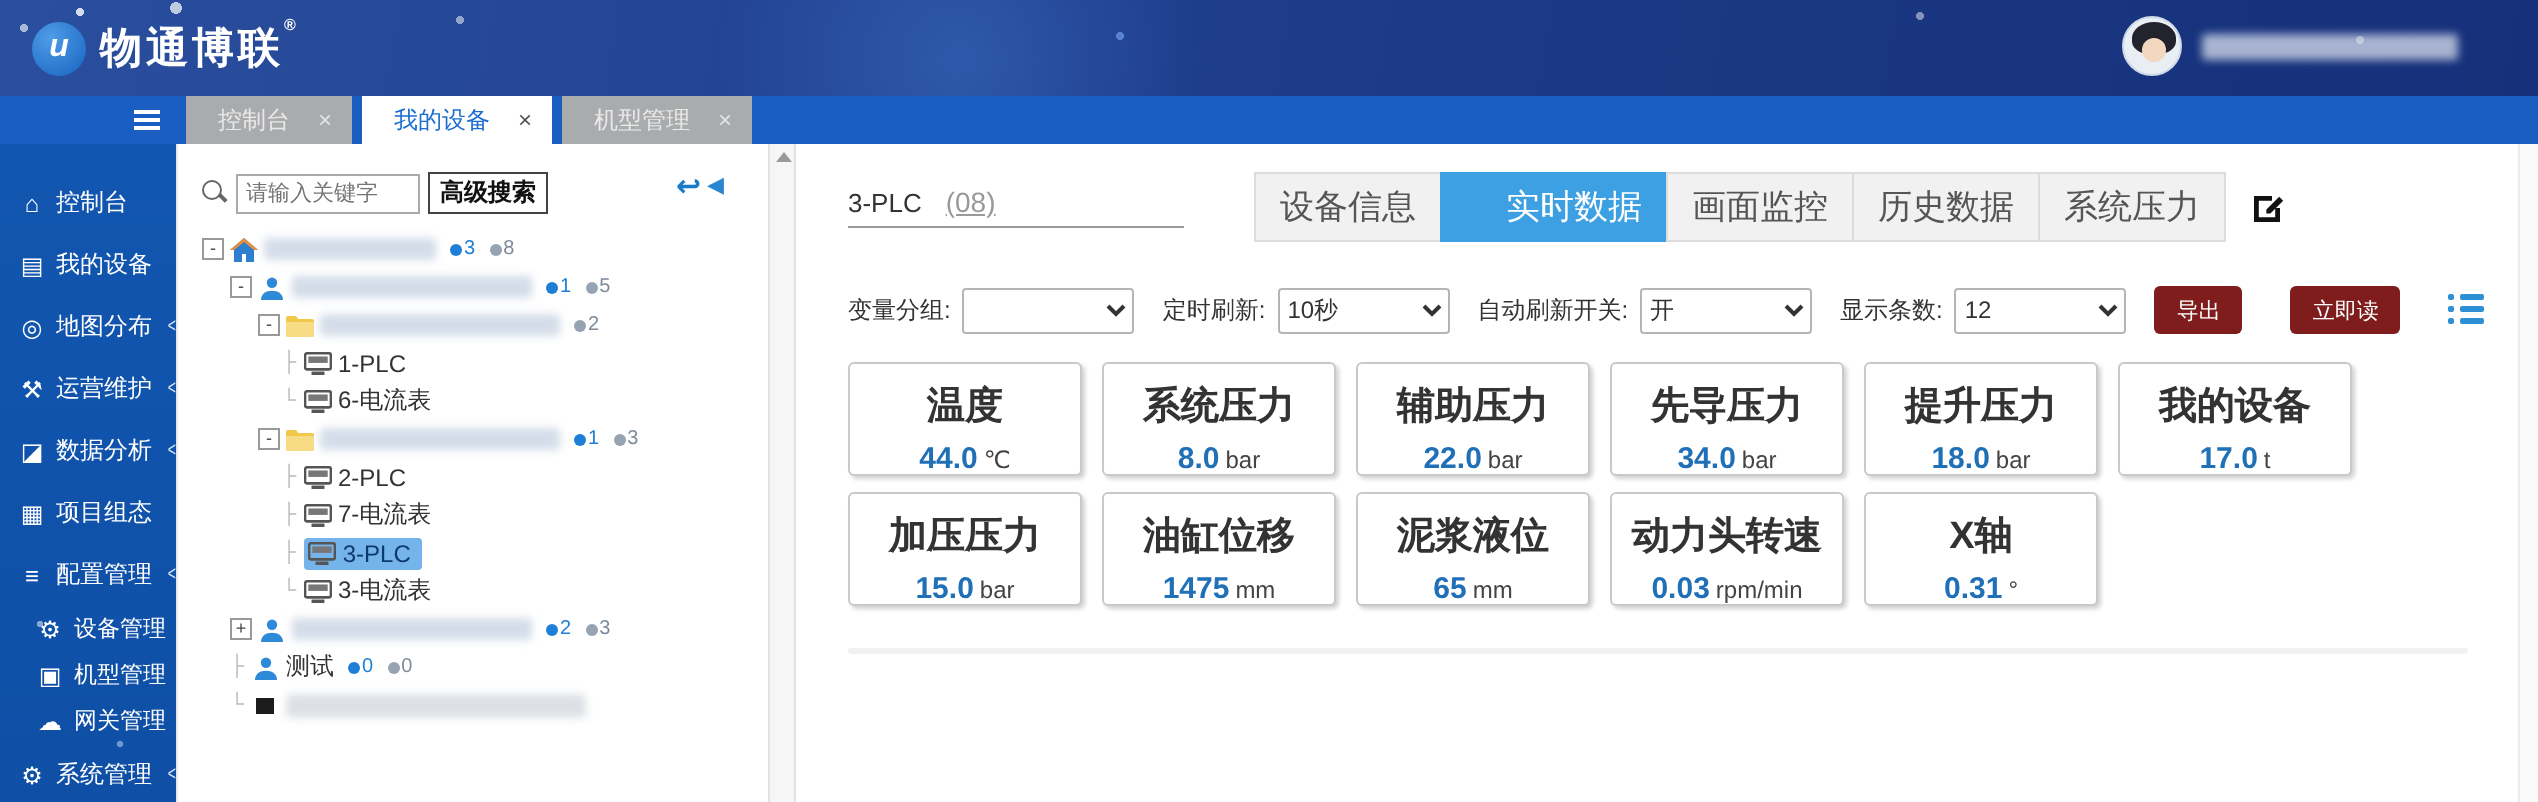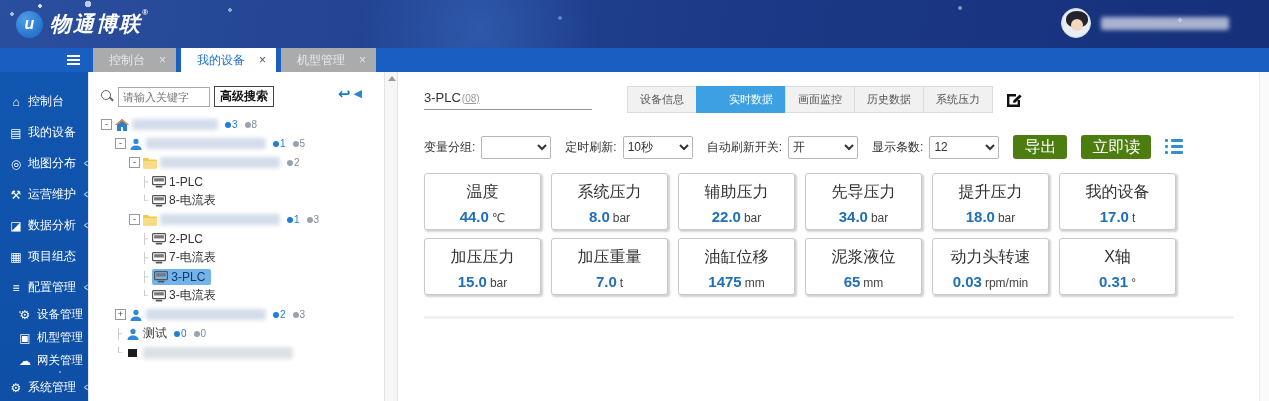--- a/index.html
+++ b/index.html
@@ -14,21 +14,21 @@
       radial-gradient(circle 3px at 88px 4px, rgba(255,255,255,.7) 98%, transparent),
       radial-gradient(circle 2px at 230px 10px, rgba(255,255,255,.5) 98%, transparent),
       radial-gradient(circle 2px at 560px 18px, rgba(140,190,255,.5) 98%, transparent),
       radial-gradient(circle 2px at 960px 8px, rgba(255,255,255,.45) 98%, transparent),
       radial-gradient(circle 2px at 1180px 20px, rgba(255,255,255,.4) 98%, transparent),
       radial-gradient(circle 120px at 480px 30px, rgba(90,160,255,.25), transparent),
       linear-gradient(100deg,#2a4f9e 0%, #1c3a88 55%, #16307a 100%);
   }
   .logo{ position:absolute; left:16px; top:10px; display:flex; align-items:center; gap:7px; }
   .logo-mark{ width:27px; height:27px; border-radius:50%; background:radial-gradient(circle at 35% 30%, #4f9ce8, #1763c0); color:#fff; font-size:16px; font-style:italic; font-weight:bold; display:flex; align-items:center; justify-content:center; }
-  .logo-text{ color:#fff; font-size:21px; font-weight:bold; letter-spacing:2px;font-style:italic; }
+  .logo-text{ color:#fff; font-size:21px; font-weight:bold; letter-spacing:2px; }
   .logo-reg{ color:#fff; font-size:8px; vertical-align:super; position:relative; top:-8px; }
   .userbox{ position:absolute; right:40px; top:8px; display:flex; align-items:center; gap:10px; }
   .avatar{ width:30px; height:30px; border-radius:50%; background:#e9eef5; overflow:hidden; position:relative; border:1px solid #cfd8e6;}
   .avatar .hair{ position:absolute; left:4px; top:2px; width:22px; height:16px; border-radius:50% 50% 40% 40%; background:#23232d; }
   .avatar .face{ position:absolute; left:9px; top:10px; width:12px; height:12px; border-radius:50%; background:#f4d7bf; }
   .redact{ background:#c9d4e4; border-radius:2px; filter:blur(2px); opacity:.8; display:inline-block; }
   .user-name-redact{ width:128px; height:13px; background:rgba(235,240,248,.85); }
 
   
   .tabstrip{ position:absolute; left:0; top:48px; width:1269px; height:24px; background:#1a5ec2; display:flex; align-items:flex-end; }
@@ -76,39 +76,39 @@
   .sel{ background:#74b4ea; border-radius:2px; padding:1px 6px 1px 2px; color:#0d3a6d; } .r-md{ width:86px; height:11px; } .r-lg{ width:120px; height:11px; } .r-xl{ width:150px; height:12px; background:#d4d9df; }
 
   .tree-scroll{ width:14px; flex:none; background:#f6f6f6; border-left:1px solid #e2e2e2; border-right:1px solid #e2e2e2; position:relative; }
   .tree-scroll .up{ position:absolute; top:4px; left:3px; width:0; height:0; border-left:4px solid transparent; border-right:4px solid transparent; border-bottom:5px solid #9a9a9a; }
 
   
   .main{ flex:1; background:#fff; padding:14px 10px 0 26px; position:relative; }
   .right-scroll{ width:10px; flex:none; background:#fafafa; border-left:1px solid #ececec; }
   .main-header{ display:flex; align-items:center; }
   .dev-title{ font-size:13px; color:#333; border-bottom:1px solid #999; padding-bottom:4px; width:168px; flex:none; }
-  .dev-title .code{ font-size:10px; color:#999; margin-left:1px;text-decoration:underline; }
+  .dev-title .code{ font-size:14px; color:#999; margin-left:12px;text-decoration:underline; }
   .dtabs{ display:flex; margin-left:36px; }
-  .dtab{ font-size:11px; color:#555; background:#f1f1f1; border:1px solid #dcdcdc; padding:5px 12px; margin-left:-1px; cursor:pointer; white-space:nowrap; }
+  .dtab{ font-size:17px; color:#555; background:#f1f1f1; border:1px solid #dcdcdc; padding:5px 12px; margin-left:-1px; cursor:pointer; white-space:nowrap; }
   .dtab.active{ background:#3da0e3; border-color:#3da0e3; color:#fff;padding-left:32px; }
   .editicon{ margin-left:12px; cursor:pointer; width:18px; height:18px; }
   .filler{ flex:1; }
 
   .filters{ display:flex; align-items:center; margin-top:22px; font-size:12px; color:#333; }
   .filters label{ margin-right:6px; white-space:nowrap; }
-  .filters select{ width:70px; height:23px; font-size:12px; color:#333; border:1px solid #b5b5b5; border-radius:2px; margin-right:14px; background:#fff; }
-  .btn{ background:#4d7c0f; color:#fff; border:none; border-radius:3px; height:24px; font-size:16px; padding:0 11px; margin-right:14px; cursor:pointer; }
+  .filters select{ width:86px; height:23px; font-size:12px; color:#333; border:1px solid #b5b5b5; border-radius:2px; margin-right:14px; background:#fff; }
+  .btn{ background:#7f1d1d; color:#fff; border:none; border-radius:3px; height:24px; font-size:11px; padding:0 11px; margin-right:24px; cursor:pointer; }
   .listicon{ width:18px; height:16px; position:relative; cursor:pointer; flex:none; }
   .listicon i{ position:absolute; left:6px; width:12px; height:3px; background:#2e8fd4; border-radius:1px; }
   .listicon i::before{ content:""; position:absolute; left:-6px; top:0; width:3px; height:3px; background:#2e8fd4; border-radius:1px; }
   .listicon i:nth-child(1){ top:0; } .listicon i:nth-child(2){ top:6px; } .listicon i:nth-child(3){ top:12px; }
 
   .cards{ margin-top:14px; display:grid; grid-template-columns:repeat(6,117px); grid-auto-rows:57px; column-gap:10px; row-gap:8px; }
   .card{ border:1px solid #c9c9c9; border-radius:3px; background:#fff; box-shadow:1.5px 1.5px 2px rgba(0,0,0,.18); text-align:center; padding-top:8px; cursor:default; }
-  .card .nm{ font-size:16px; color:#333; }
+  .card .nm{ font-size:19px; color:#333;font-weight:bold; }
   .card .vl{ margin-top:5px; }
   .card .num{ font-size:15px; font-weight:bold; color:#2070b8; }
   .card .unit{ font-size:12px; color:#444; margin-left:3px; }
 
   .divider{ margin-top:21px; width:810px; height:3px; background:#f1f1f1; border-radius:2px; }
 </style>
 </head>
 <body>
 
 <svg width="0" height="0" style="position:absolute">
@@ -281,21 +281,21 @@
         <svg class="ticon">
             <use href="#i-dev"></use>
           </svg>
         <span>1-PLC</span>
       </div>
       <div class="trow ind3">
         <span class="tline">└</span>
         <svg class="ticon">
             <use href="#i-dev"></use>
           </svg>
-        <span>8-电流表</span>
+        <span>6-电流表</span>
       </div>
       <div class="trow ind2">
         <span class="ebox">-</span>
         <svg class="ticon">
             <use href="#i-folder"></use>
           </svg>
         <span class="redact r-lg"></span>
         <span class="badge b-blue">
             <span class="dot"></span>
             <span>1</span>
@@ -433,24 +433,20 @@
         </div>
       <div class="card">
           <div class="nm">我的设备</div>
           <div class="vl"><span class="num">17.0</span><span class="unit">t</span></div>
         </div>
       <div class="card">
           <div class="nm">加压压力</div>
           <div class="vl"><span class="num">15.0</span><span class="unit">bar</span></div>
         </div>
       <div class="card">
-          <div class="nm">加压重量</div>
-          <div class="vl"><span class="num">7.0</span><span class="unit">t</span></div>
-        </div>
-      <div class="card">
           <div class="nm">油缸位移</div>
           <div class="vl"><span class="num">1475</span><span class="unit">mm</span></div>
         </div>
       <div class="card">
           <div class="nm">泥浆液位</div>
           <div class="vl"><span class="num">65</span><span class="unit">mm</span></div>
         </div>
       <div class="card">
           <div class="nm">动力头转速</div>
           <div class="vl"><span class="num">0.03</span><span class="unit">rpm/min</span></div>

